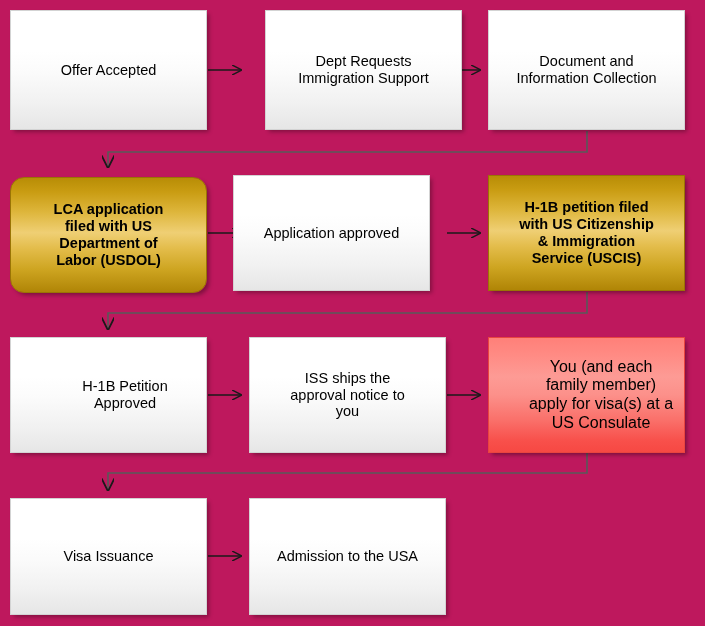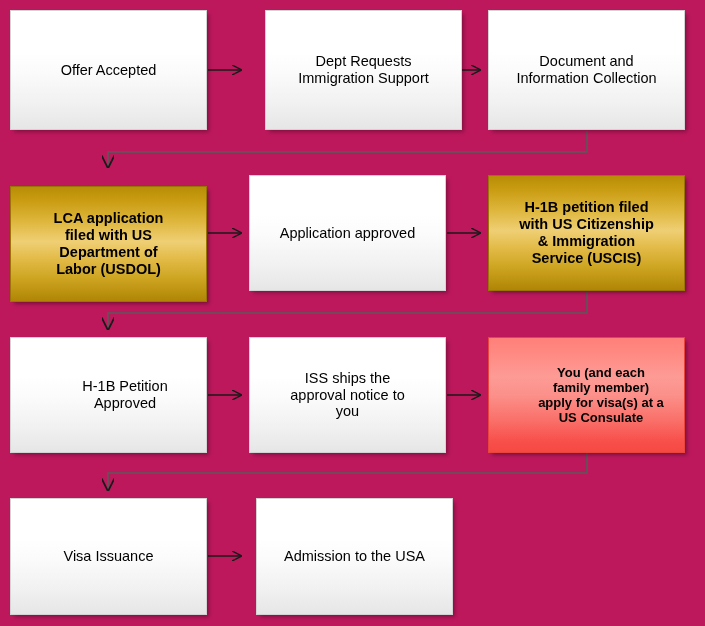--- a/index.html
+++ b/index.html
@@ -74,22 +74,22 @@
     background: linear-gradient(to bottom,
         #ff8079 0%,
         #ff8a83 14%,
         #fd9b95 34%,
         #fc908a 50%,
         #fa706a 72%,
         #f8504b 90%,
         #f64843 100%);
     border: 1px solid #e8453f;
     box-shadow: 3px 3px 4px -1px rgba(0,0,0,0.35);
-    font-size: 13px;
-    font-weight: bold;
+    font-size: 16px;
+    font-weight: normal;
     padding-left: 36px;
   }
 </style>
 </head>
 <body>
 
 <div id="chart">
 
   <svg id="edge-layer" viewBox="0 0 705 626" xmlns="http://www.w3.org/2000/svg">
     <defs>
@@ -116,27 +116,27 @@
         <span class="label">Offer Accepted</span>
       </div>
       <div class="node plain" style="left: 265px; top: 10px; width: 197px; height: 120px; text-align: center;">
         <span class="label">Dept Requests
 Immigration Support</span>
       </div>
       <div class="node plain" style="left: 488px; top: 10px; width: 197px; height: 120px;">
         <span class="label">Document and
 Information Collection</span>
       </div>
-      <div class="node gold" style="left: 10px; top: 186px; width: 197px; height: 116px;">
+      <div class="node gold" style="left: 10px; top: 177px; width: 197px; height: 116px; border-radius: 14px;">
         <span class="label">LCA application
 filed with US
 Department of
 Labor (USDOL)</span>
       </div>
-      <div class="node plain" style="left: 249px; top: 175px; width: 197px; height: 116px;">
+      <div class="node plain" style="left: 233px; top: 175px; width: 197px; height: 116px;">
         <span class="label">Application approved</span>
       </div>
       <div class="node gold" style="left: 488px; top: 175px; width: 197px; height: 116px;">
         <span class="label">H-1B petition filed
 with US Citizenship
 &amp; Immigration
 Service (USCIS)</span>
       </div>
       <div class="node plain" style="left: 10px; top: 337px; width: 197px; height: 116px; padding-left: 40px;">
         <span class="label">H-1B Petition
@@ -149,18 +149,18 @@
       </div>
       <div class="node red" style="left: 488px; top: 337px; width: 197px; height: 116px;">
         <span class="label">You (and each
 family member)
 apply for visa(s) at a
 US Consulate</span>
       </div>
       <div class="node plain" style="left: 10px; top: 498px; width: 197px; height: 117px;">
         <span class="label">Visa Issuance</span>
       </div>
-      <div class="node plain" style="left: 256px; top: 498px; width: 197px; height: 117px;">
+      <div class="node plain" style="left: 249px; top: 498px; width: 197px; height: 117px;">
         <span class="label">Admission to the USA</span>
       </div>
     </div>
 
 </div>
 
 </body></html>

